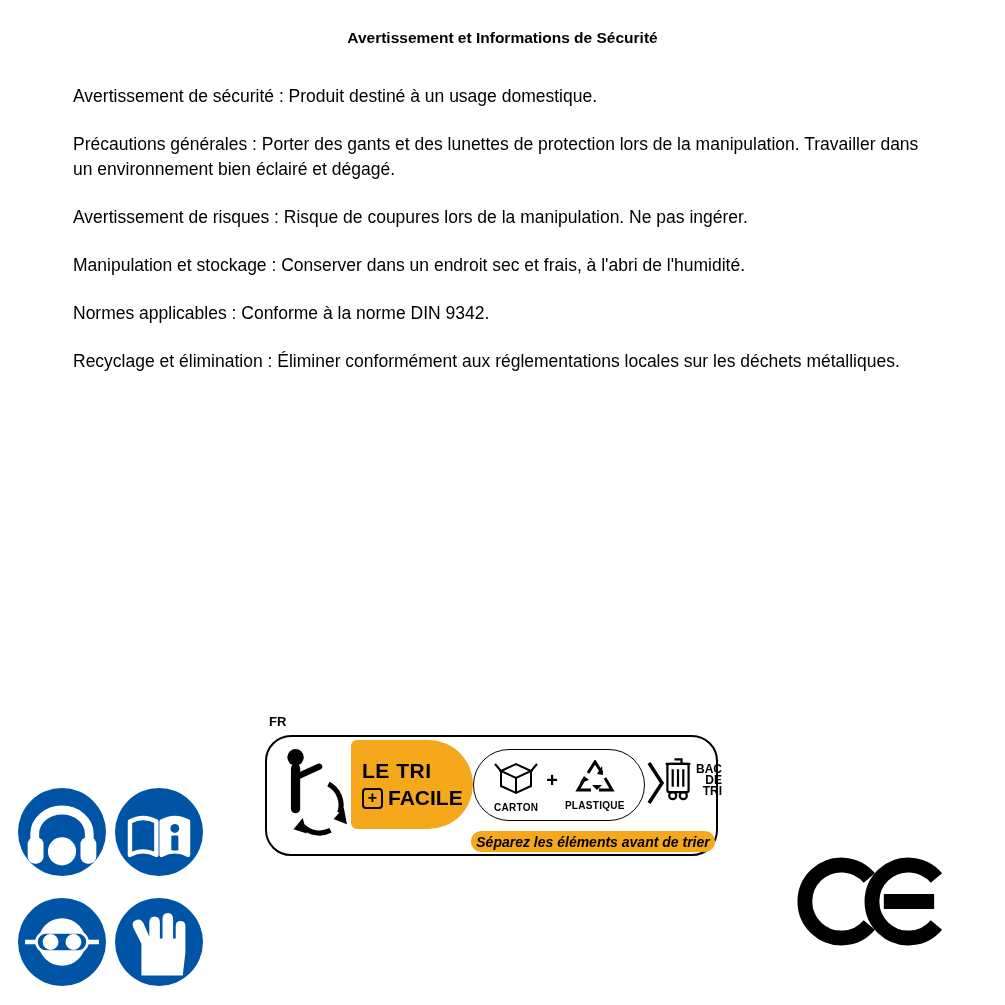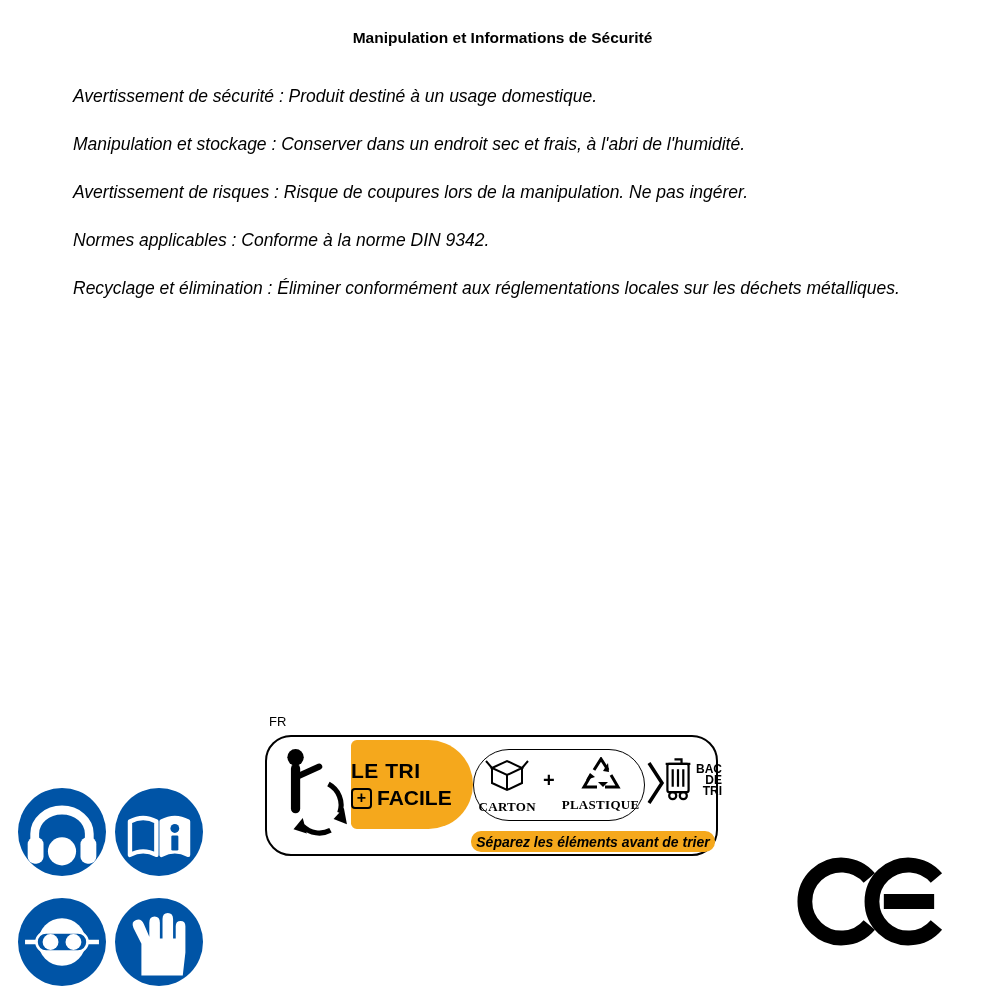--- a/index.html
+++ b/index.html
@@ -5,45 +5,45 @@
   * { margin:0; padding:0; box-sizing:border-box; }
   html,body { width:1005px; height:1005px; background:#fff; }
   body { font-family:"Liberation Sans", sans-serif; color:#000; }
   .page { position:relative; width:1005px; height:1005px; background:#fff; overflow:hidden; }
 
   .title { position:absolute; top:29px; left:0; width:100%; text-align:center;
            font-size:15.5px; font-weight:bold; }
 
   .paragraphs { position:absolute; top:84px; left:73px; width:858px;
                 font-size:17.5px; line-height:25px; }
-  .paragraphs p { margin-bottom:23px;font-style:italic; }
+  .paragraphs p { margin-bottom:23px; }
 
   
   .icons { position:absolute; left:18px; top:788px; display:grid;
            grid-template-columns:88px 88px; column-gap:9px; row-gap:22px; }
   .icons svg { display:block; width:88px; height:88px; }
 
   
-  .fr-label { position:absolute; left:269px; top:714px; font-size:13px; font-weight:normal; }
+  .fr-label { position:absolute; left:269px; top:714px; font-size:13px; font-weight:bold; }
   .pill { position:absolute; left:265px; top:735px; width:453px; height:121px;
           background:#fff; border:2.5px solid #000; border-radius:26px; }
   .triman { position:absolute; left:8px; top:8px; width:74px; height:98px; }
   .yellow-blob { position:absolute; left:84px; top:3px; width:122px; height:89px;
           background:#F5A81C; border-radius:6px 46px 46px 6px;
-          display:flex; flex-direction:column; justify-content:center; gap:3px; }
+          display:flex; flex-direction:column; justify-content:center; padding-left:11px; gap:3px; }
   .brand-line1 { font-size:21px; font-weight:800; letter-spacing:0.5px; }
   .brand-line2 { display:flex; align-items:center; gap:5px; font-size:21px; font-weight:800; }
   .plus-box { width:21px; height:21px; border:2.5px solid #000; border-radius:4px;
           display:flex; align-items:center; justify-content:center;
           font-size:16px; font-weight:900; line-height:1; }
   .items-oval { position:absolute; left:206px; top:12px; width:172px; height:72px;
           border:1.5px solid #000; border-radius:36px;
           display:flex; align-items:center; justify-content:center; gap:7px; }
   .item { display:flex; flex-direction:column; align-items:center; gap:2px; }
-  .item-label { font-size:13px; font-weight:bold; letter-spacing:0.3px;font-family:Liberation Serif, serif; }
+  .item-label { font-size:10px; font-weight:bold; letter-spacing:0.3px; }
   .items-plus { font-size:20px; font-weight:bold; margin-top:-10px; }
   .chevron { position:absolute; left:379px; top:22px; }
   .bin-group { position:absolute; left:396px; top:18px; display:flex; align-items:center; gap:3px; }
   .bin-text { font-size:12px; font-weight:800; line-height:11px; text-align:right; }
   .strip { position:absolute; left:204px; top:94px; width:244px; height:21px;
           background:#F5A81C; border-radius:10px;
           display:flex; align-items:center; justify-content:center;
           font-size:14px; font-weight:bold; font-style:italic; }
 
   
@@ -52,26 +52,27 @@
 
   
   .ce { position:absolute; left:797px; top:852px; width:148px; height:99px; }
   .ce svg { display:block; width:148px; height:99px; }
 </style>
 </head>
 <body>
 
 <div class="page">
 
-  <h1 class="title">Manipulation et Informations de Sécurité</h1>
+  <h1 class="title">Avertissement et Informations de Sécurité</h1>
 
   <div class="paragraphs">
     <p>Avertissement de sécurité : Produit destiné à un usage domestique.</p>
+    <p>Précautions générales : Porter des gants et des lunettes de protection lors de la manipulation. Travailler dans un environnement bien éclairé et dégagé.</p>
+    <p>Avertissement de risques : Risque de coupures lors de la manipulation. Ne pas ingérer.</p>
     <p>Manipulation et stockage : Conserver dans un endroit sec et frais, à l'abri de l'humidité.</p>
-    <p>Avertissement de risques : Risque de coupures lors de la manipulation. Ne pas ingérer.</p>
     <p>Normes applicables : Conforme à la norme DIN 9342.</p>
     <p>Recyclage et élimination : Éliminer conformément aux réglementations locales sur les déchets métalliques.</p>
   </div>
 
   <div class="icons">
     <span>
       <svg viewBox="0 0 100 100">
         <circle cx="50" cy="50" r="50" fill="#0054A6"></circle>
         <path d="M19 64 V52 A31 27 0 0 1 81 52 V64" fill="none" stroke="#fff" stroke-width="10"></path>
         <circle cx="50" cy="72" r="16" fill="#fff"></circle>

